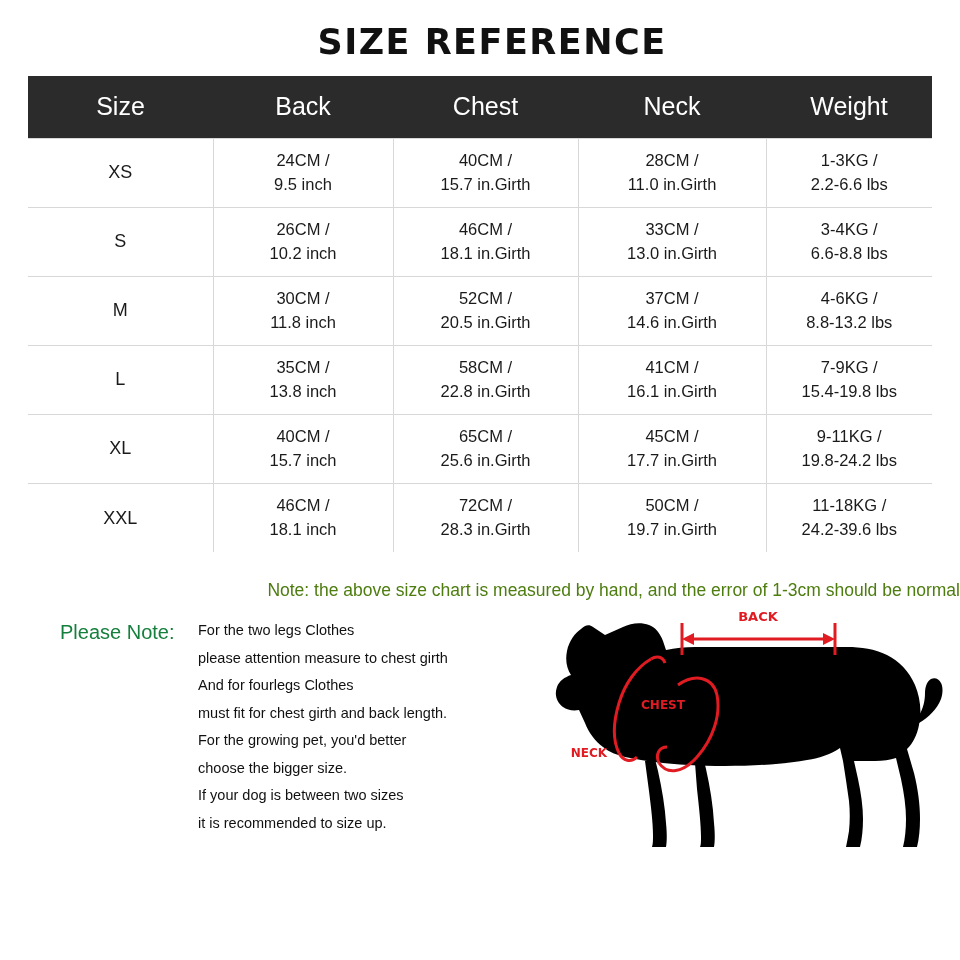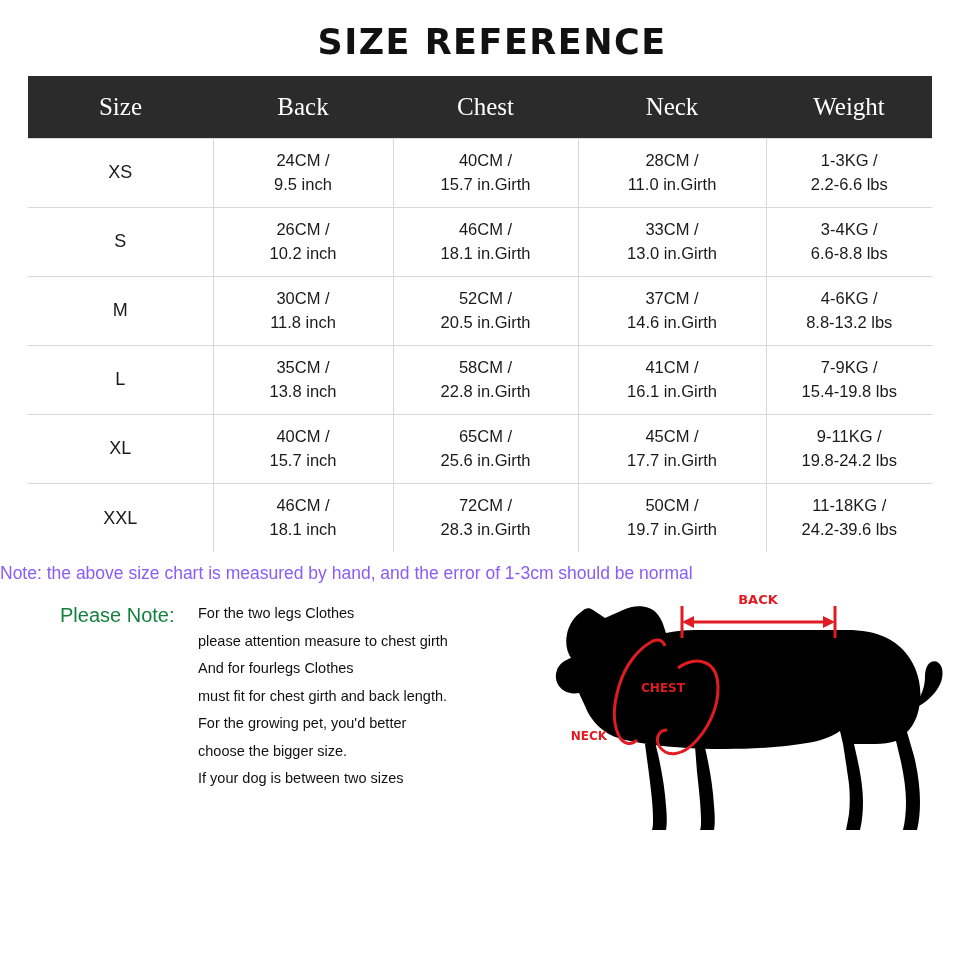--- a/index.html
+++ b/index.html
@@ -40,21 +40,20 @@
   }
   table.size-table thead th {
     background: #2b2b2b;
     color: #ffffff;
     font-size: 25px;
     font-weight: normal;
     height: 62px;
     text-align: center;
     border: none;
     vertical-align: middle;
-    font-family: Liberation Serif, serif;
   }
   table.size-table tbody td {
     border: 1px solid #d8d8d8;
     text-align: center;
     vertical-align: middle;
     height: 69px;
     color: #1a1a1a;
     font-size: 16.5px;
     line-height: 1.45;
     padding: 4px 2px;
@@ -73,24 +72,24 @@
 
   
   col.c-size   { width: 185px; }
   col.c-back   { width: 180px; }
   col.c-chest  { width: 185px; }
   col.c-neck   { width: 188px; }
   col.c-weight { width: 166px; }
 
   
   .note-red {
-    color: #8b5cf6;
+    color: #4d7c0f;
     font-size: 17.5px;
-    text-align: left;
-    margin-top: 11px;
+    text-align: right;
+    margin-top: 28px;
     white-space: nowrap;
   }
 
   
   .bottom {
     position: relative;
     margin-top: 14px;
     height: 250px;
   }
   .please-note {
@@ -279,20 +278,21 @@
     <div class="please-note">Please Note:</div>
 
     <div class="note-list">
       <div>For the two legs Clothes</div>
       <div>please attention measure to chest girth</div>
       <div>And for fourlegs Clothes</div>
       <div>must fit for chest girth and back length.</div>
       <div class="gap-top">For the growing pet, you'd better</div>
       <div>choose the bigger size.</div>
       <div class="gap-top">If your dog is between two sizes</div>
+      <div>it is recommended to size up.</div>
     </div>
 
     <div class="dog-figure">
       <svg width="400" height="250" viewBox="0 0 400 250" xmlns="http://www.w3.org/2000/svg">
 
         <g>
           <path fill="#000000" d="
             M36,18
             C30,22 24,30 22,40
             C20,50 22,58 26,64

